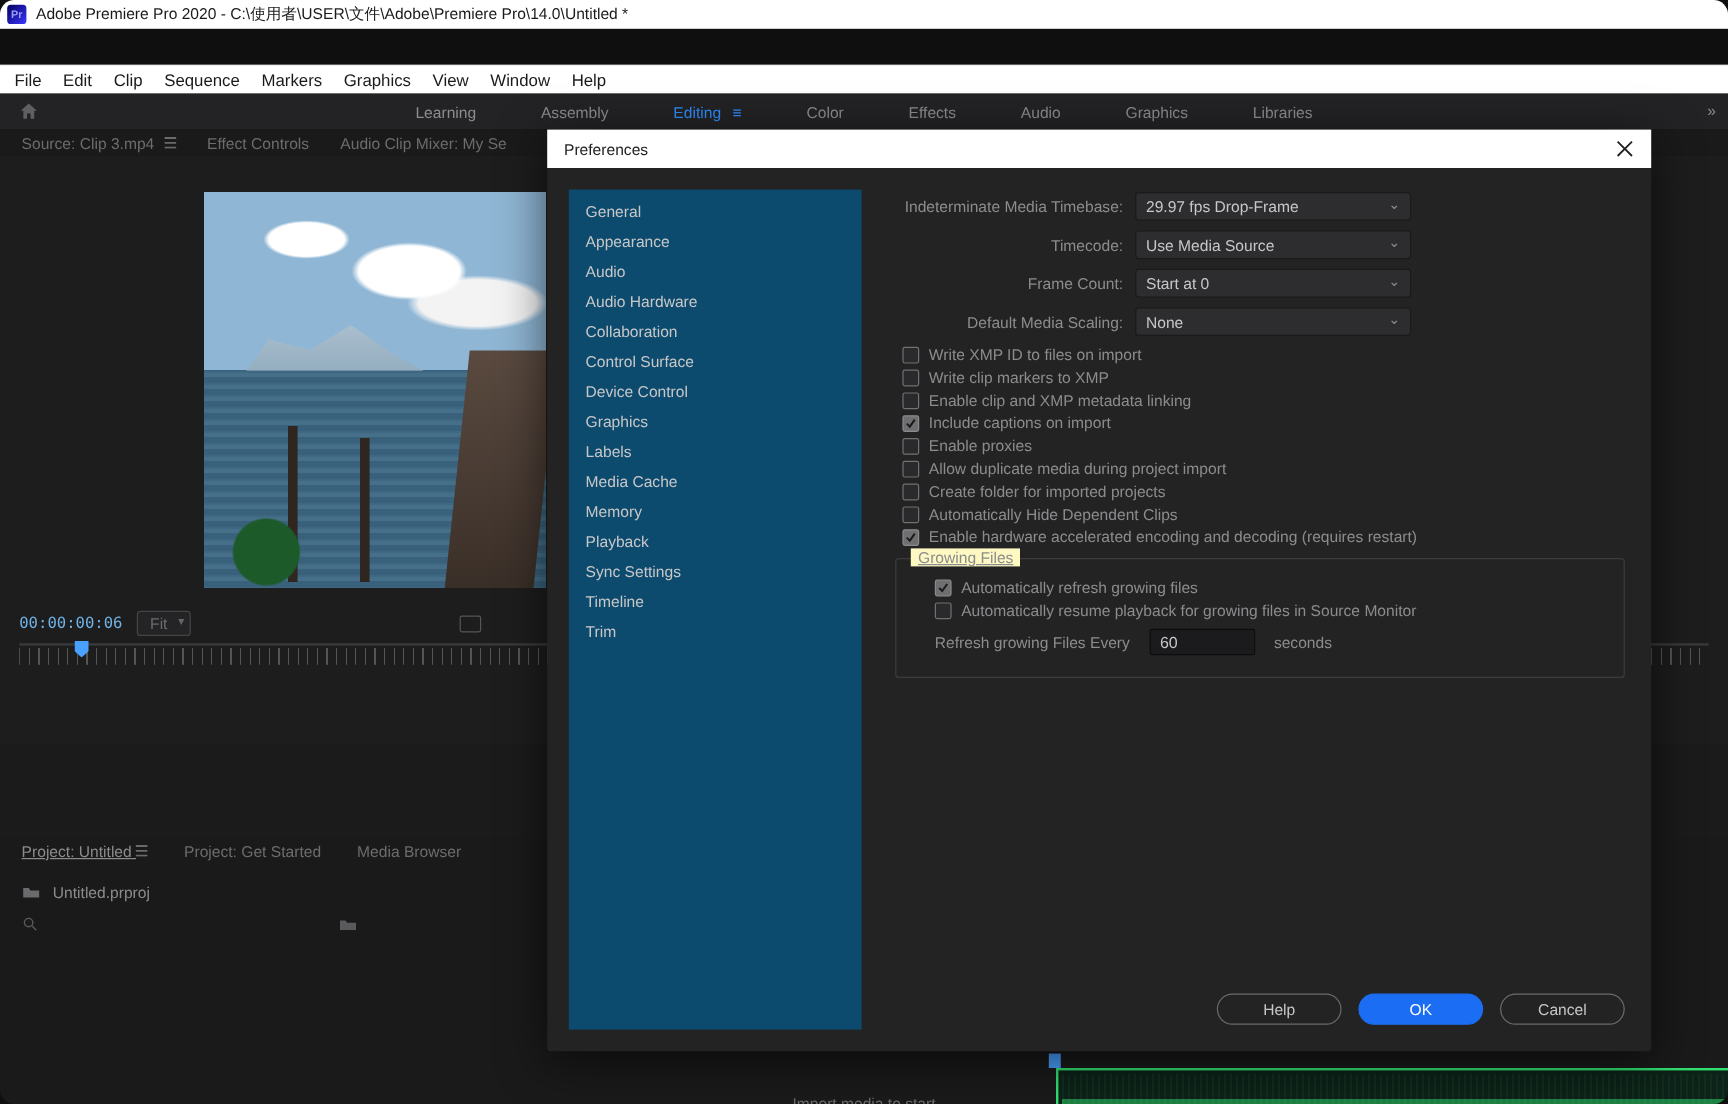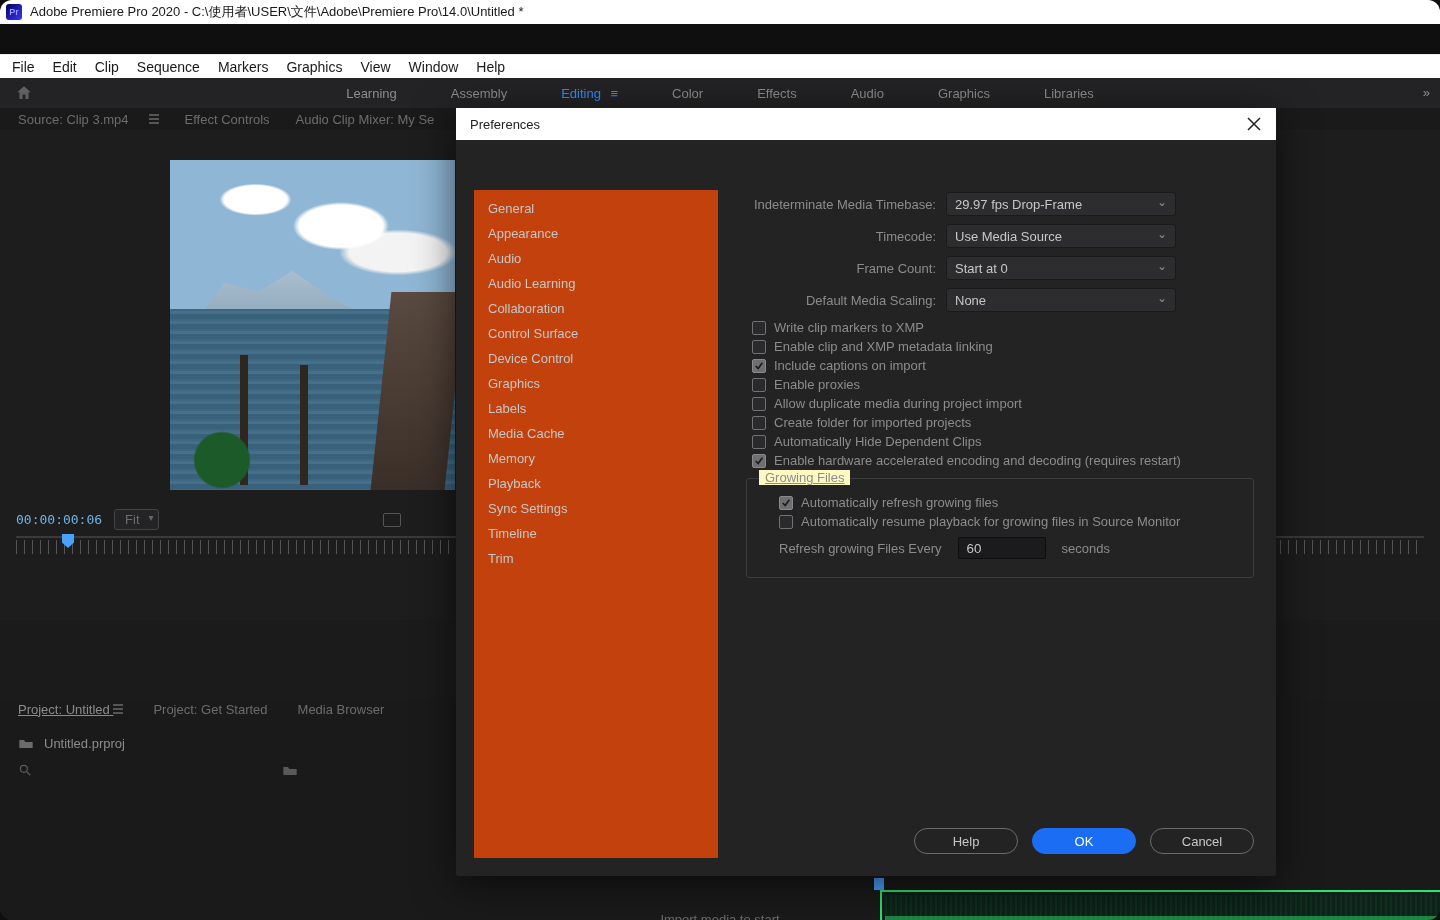--- a/index.html
+++ b/index.html
@@ -45,21 +45,21 @@
   .workspaces .ws{color:var(--text-dim);cursor:default;}
   .workspaces .ws.active{color:var(--accent);}
   .ws-more{margin-left:6px;color:var(--accent);}
   .overflow{position:absolute;right:10px;top:7px;color:var(--text-dim);}
 
   
   .content{position:relative;height:calc(100% - 78px);background:var(--bg1);}
 
   
   .src-tabs{height:22px;display:flex;align-items:center;gap:26px;padding:0 18px;color:var(--text-muted);background:#1a1a1b;}
-  .src-tabs .t{display:flex;align-items:center;gap:20px;}
+  .src-tabs .t{display:flex;align-items:center;gap:8px;}
   .hamburger{width:10px;display:inline-block;}
   .hamburger svg{width:10px;height:10px;fill:#6b6b6d;}
 
   .source-monitor{position:relative;height:490px;background:#1d1d1e;}
   .thumb{position:absolute;top:30px;left:170px;width:285px;height:330px;background:linear-gradient(#9fbcd3 0 45%,#3c647f 45% 100%);overflow:hidden;}
   .thumb .sky{position:absolute;inset:0;background:
      radial-gradient(120px 60px at 60% 20%,#fff 0 35%,transparent 40%),
      radial-gradient(90px 40px at 30% 12%,#fff 0 35%,transparent 40%),
      radial-gradient(140px 55px at 80% 28%,#f3f3f3 0 35%,transparent 42%),
      linear-gradient(#8fb6d4 0 45%,transparent 45%);}
@@ -93,26 +93,26 @@
   .proj-file{display:flex;align-items:center;gap:10px;color:var(--text-dim);padding:6px 0;}
   .proj-file svg{width:16px;height:12px;fill:#6b6b6d;}
   .proj-search{display:flex;align-items:center;gap:10px;margin-top:6px;}
   .proj-search .mag{width:16px;height:16px;}
   .proj-search .mag svg{width:14px;height:14px;fill:#5a5a5c;}
   .proj-search .folder{width:16px;height:12px;margin-left:238px;}
   .proj-search .folder svg{width:16px;height:12px;fill:#5a5a5c;}
   .proj-drop{margin:60px auto 0;width:420px;height:160px;border:0;display:flex;align-items:center;justify-content:center;color:var(--text-muted);}
 
   
-  .modal{position:absolute;left:456px;top:108px;width:820px;height:768px;background:#232324;border-radius:2px;box-shadow:0 8px 40px rgba(0,0,0,.6);display:flex;flex-direction:column;gap:32px;}
+  .modal{position:absolute;left:456px;top:108px;width:920px;height:768px;background:#232324;border-radius:2px;box-shadow:0 8px 40px rgba(0,0,0,.6);display:flex;flex-direction:column;}
   .modal-header{height:32px;background:var(--white);display:flex;align-items:center;justify-content:space-between;padding:0 14px;color:#222;}
   .modal-header .close{width:16px;height:16px;cursor:default;display:flex;align-items:center;justify-content:center;}
   .modal-header .close svg{width:14px;height:14px;stroke:#222;stroke-width:1.5;fill:none;}
   .modal-body{flex:1;display:flex;}
-  .cat-list{width:244px;margin:18px 0 18px 18px;background:#c2410c;padding:6px 0;}
+  .cat-list{width:244px;margin:18px 0 18px 18px;background:#0c4a6e;padding:6px 0;}
   .cat-list .cat{padding:5px 14px;color:var(--text);cursor:default;}
   .cat-list .cat.selected{background:#3a3a3b;}
 
   .pref-content{flex:1;padding:20px 22px 10px 28px;position:relative;}
   .field-row{display:flex;align-items:center;margin-bottom:8px;}
   .field-row .lbl{width:200px;text-align:right;padding-right:10px;color:var(--text-dim);}
   .dd{flex:0 0 230px;height:24px;background:#2d2d2f;border:1px solid #1a1a1b;border-radius:3px;color:var(--text);display:flex;align-items:center;padding:0 8px;position:relative;}
   .dd:after{content:"⌄";position:absolute;right:8px;top:2px;font-size:12px;color:var(--text-dim);}
 
   .check-row{display:flex;align-items:center;gap:8px;margin:4px 0 4px 6px;color:var(--text-dim);}
@@ -275,21 +275,21 @@
           <svg viewBox="0 0 14 14">
             <path d="M1 1l12 12M13 1L1 13"></path>
           </svg>
         </span>
     </div>
     <div class="modal-body">
       <div class="cat-list" id="cat-list">
           <div class="cat">General</div>
           <div class="cat">Appearance</div>
           <div class="cat">Audio</div>
-          <div class="cat">Audio Learning</div>
+          <div class="cat">Audio Hardware</div>
           <div class="cat">Collaboration</div>
           <div class="cat">Control Surface</div>
           <div class="cat">Device Control</div>
           <div class="cat">Graphics</div>
           <div class="cat">Labels</div>
           <div class="cat">Media Cache</div>
           <div class="cat">Memory</div>
           <div class="cat">Playback</div>
           <div class="cat">Sync Settings</div>
           <div class="cat">Timeline</div>
@@ -316,20 +316,24 @@
             </span>
         </div>
         <div class="field-row">
           <span class="lbl">Default Media Scaling:</span>
           <span class="dd">
               <span>None</span>
             </span>
         </div>
 
         <div id="checks" style="margin-top:8px;">
+            <div class="check-row">
+              <span class="chk"></span>
+              <span>Write XMP ID to files on import</span>
+            </div>
             <div class="check-row">
               <span class="chk"></span>
               <span>Write clip markers to XMP</span>
             </div>
             <div class="check-row">
               <span class="chk"></span>
               <span>Enable clip and XMP metadata linking</span>
             </div>
             <div class="check-row">
               <span class="chk checked">

